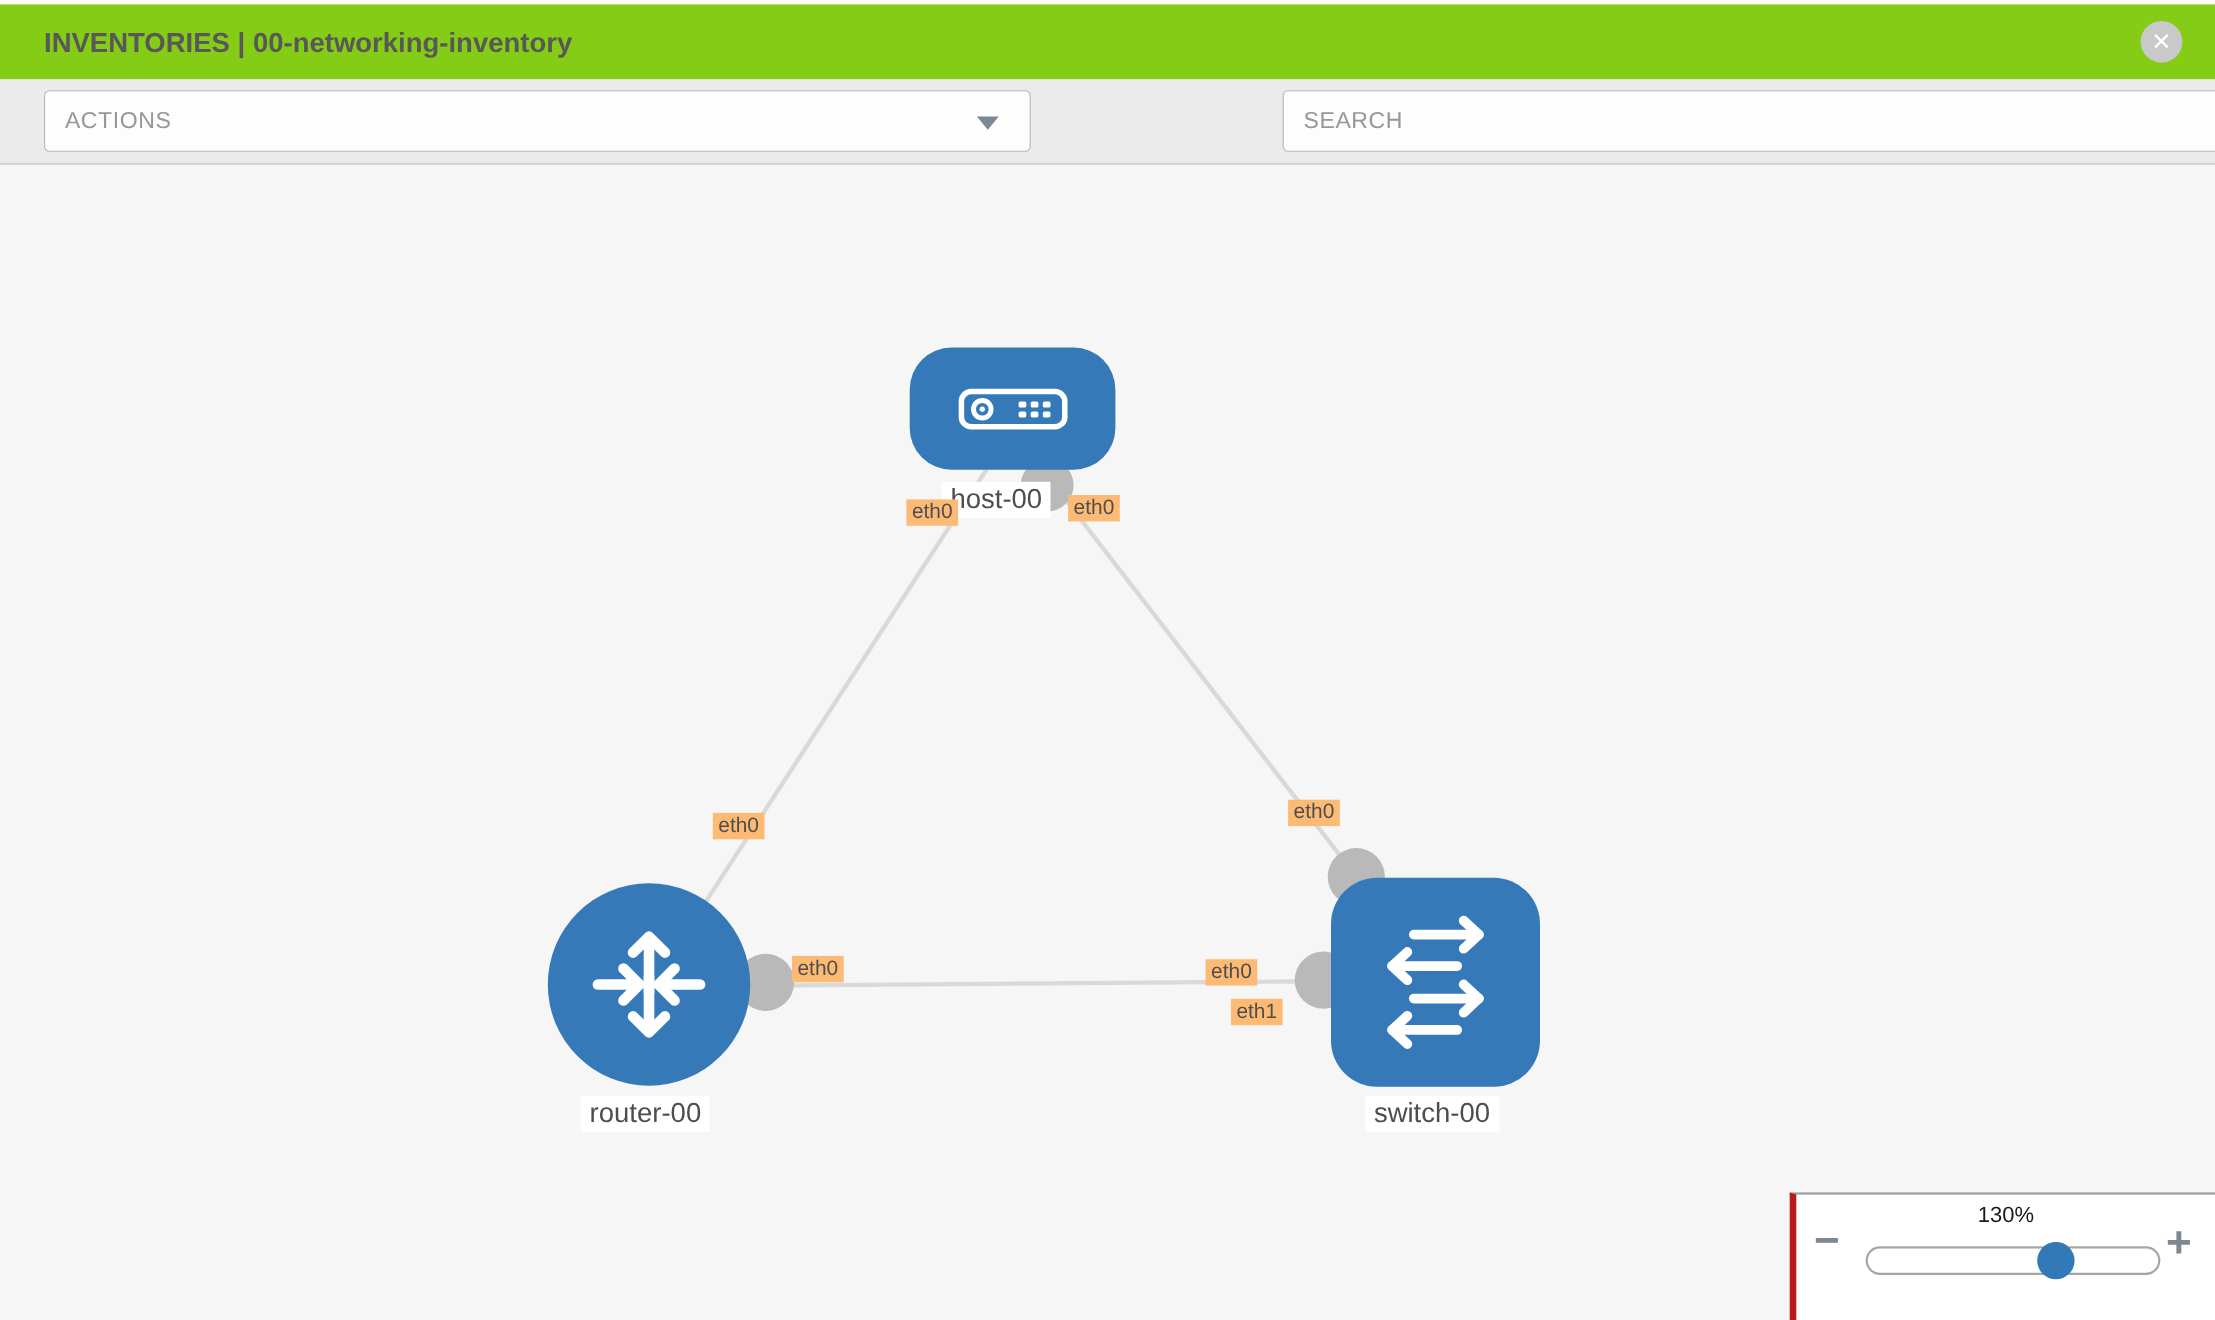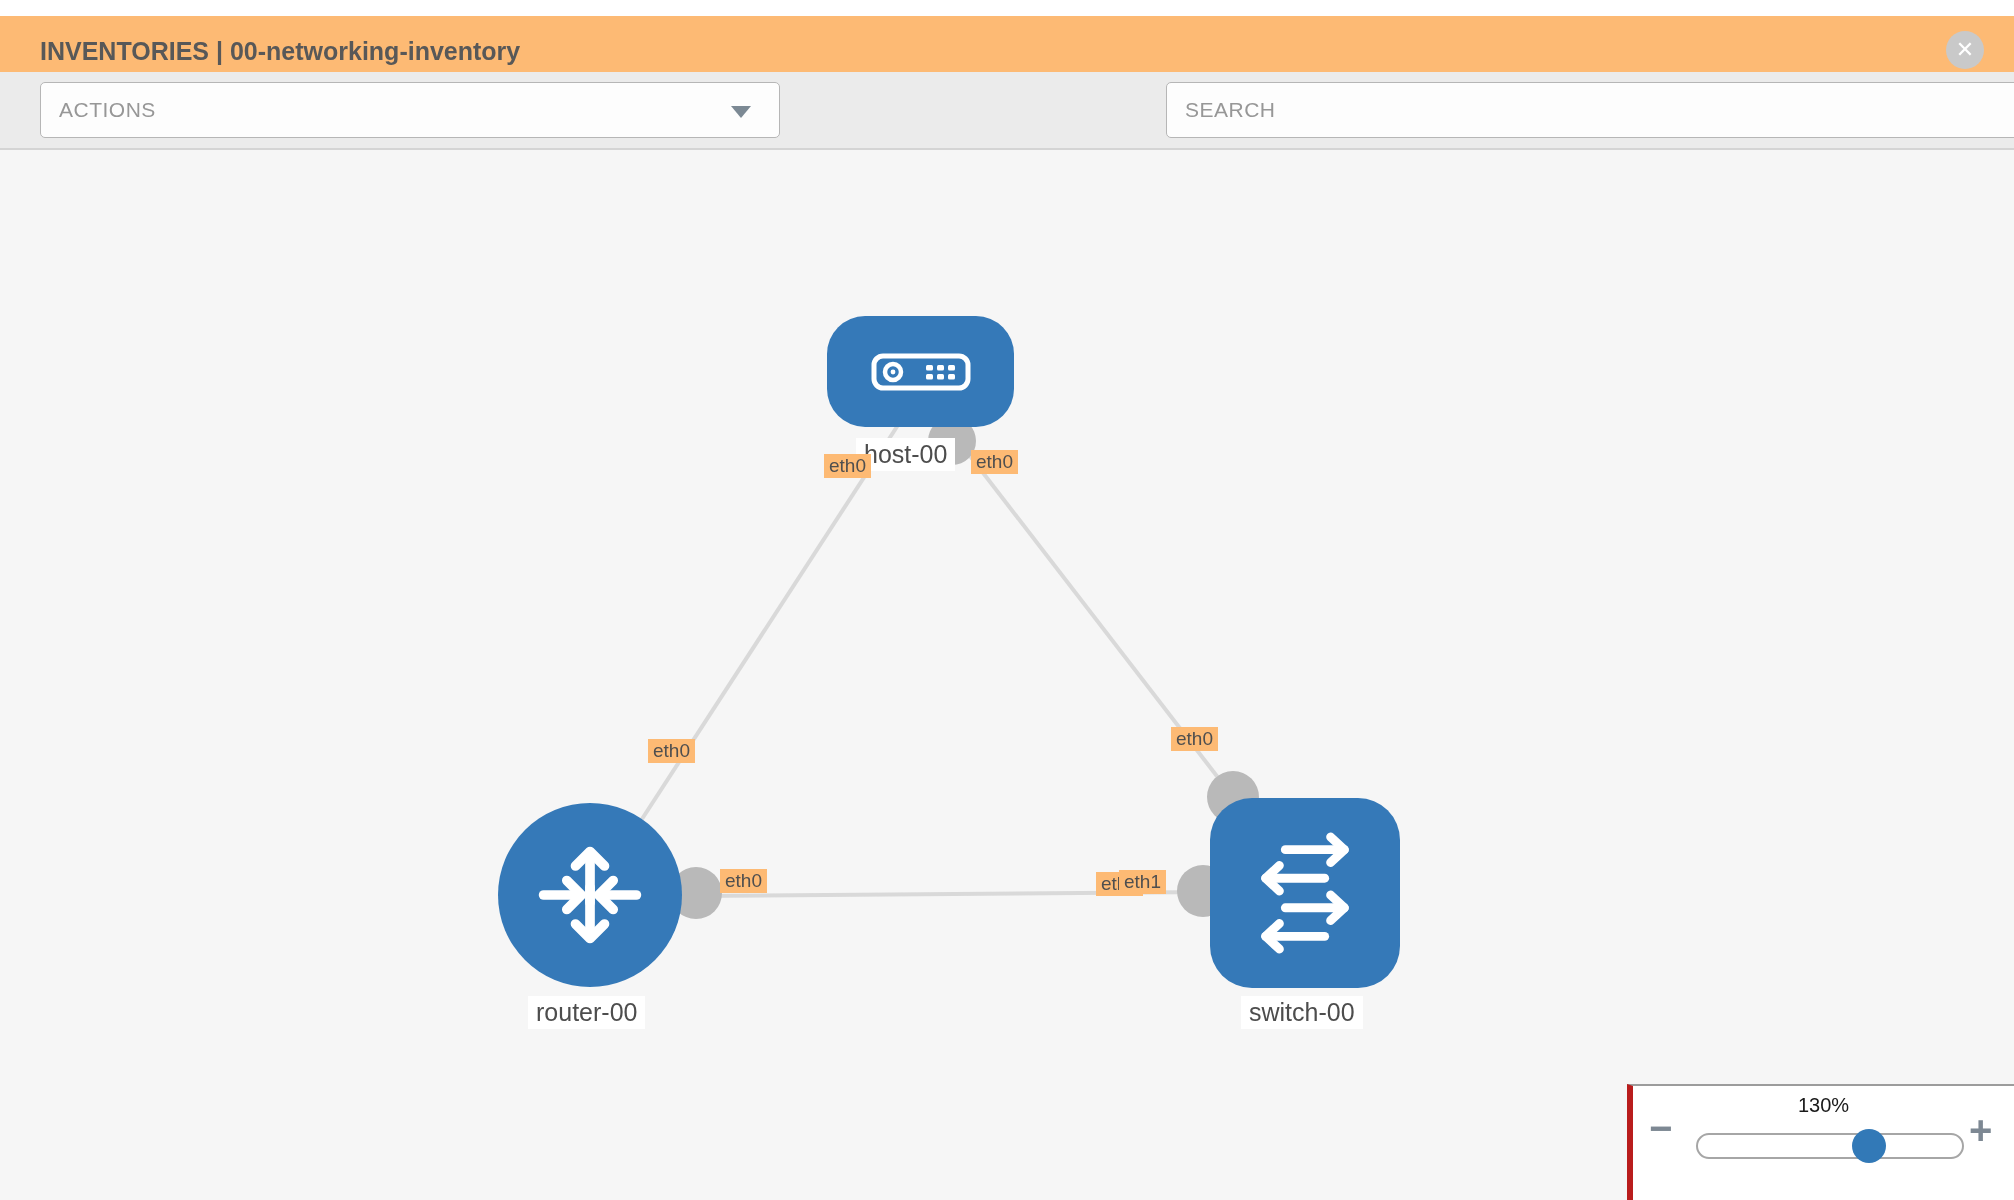--- a/index.html
+++ b/index.html
@@ -1,39 +1,39 @@
 <!DOCTYPE html>
 <html><head>
 <meta charset="utf-8">
 <style>
   * { margin:0; padding:0; box-sizing:border-box; }
   html,body { width:2014px; height:1200px; overflow:hidden;
     font-family:"Liberation Sans","DejaVu Sans",sans-serif; background:#fff; }
   #app { position:relative; width:2014px; height:1200px; }
 
   
-  .header { position:absolute; left:0; top:16px; width:2014px; height:70px;
-    background:#fdba74; border-bottom:2px solid #b3b3b3; }
+  .header { position:absolute; left:0; top:4px; width:2014px; height:70px;
+    background:#84cc16; border-bottom:2px solid #b3b3b3; }
   .title { position:absolute; left:40px; top:0; line-height:70px;
     font-size:25px; font-weight:bold; color:#585858; }
   .close-btn { position:absolute; right:30px; top:15px; width:38px; height:38px;
     border-radius:50%; background:#c9c9c9; color:#fff; text-align:center;
     line-height:38px; font-size:22px; font-weight:bold; cursor:pointer; }
 
   
   .toolbar { position:absolute; left:0; top:72px; width:2014px; height:78px;
     background:#ebebeb; border-bottom:2px solid #d4d4d4; }
   .combo { position:absolute; top:10px; height:56px; background:#fdfdfd;
     border:1px solid #b6b6b6; border-radius:5px; cursor:pointer; }
   .combo .ph { position:absolute; left:18px; top:0; line-height:54px;
     font-size:21px; color:#979797; letter-spacing:0.5px; }
   .caret { position:absolute; right:28px; top:23px; width:0; height:0;
     border-left:10px solid transparent; border-right:10px solid transparent;
     border-top:12px solid #7c8994; }
-  .combo-actions { left:40px; width:740px;padding-left:48px; }
+  .combo-actions { left:40px; width:897px;padding-left:48px; }
   .combo-search  { left:1166px; width:946px; }
   .tool-icon { position:absolute; top:98px; width:38px; height:38px; cursor:pointer; }
   .tool-icon svg { width:100%; height:100%; fill:#8b97a3; }
   .tool-wrench { left:1047px; }
   .tool-key { left:1113px; top:100px; }
   .tool-key svg { transform:scaleX(-1); }
 
   
   .canvas { position:absolute; left:0; top:150px; width:2014px; height:1050px;
     background:#f6f6f6; }
@@ -54,21 +54,21 @@
     padding:1px 5px; white-space:nowrap; }
   .lbl-host   { left:856px;  top:438px; }
   .lbl-router { left:528px;  top:996px; }
   .lbl-switch { left:1241px; top:996px; }
   .e1-host   { left:824px;  top:454px; }
   .e1-router { left:648px;  top:739px; }
   .e2-host   { left:971px;  top:450px; }
   .e2-switch { left:1171px; top:727px; }
   .e3-router { left:720px;  top:869px; }
   .e3-sw-back  { left:1096px; top:872px; }
-  .e3-sw-front { left:1119px; top:870px; }
+  .e3-sw-front { left:1119px; top:908px; }
 
   
   .zoom-panel { position:absolute; left:1627px; top:1084px; width:387px; height:116px;
     background:#fff; border-left:6px solid #b91c1c; border-top:2px solid #9c9c9c; }
   .zoom-value { position:absolute; left:0; top:8px; width:100%; text-align:center;
     font-size:20px; color:#1a1a1a; }
   .zoom-minus { position:absolute; left:16px; top:22px; font-size:40px; font-weight:bold;
     color:#7d8893; cursor:pointer; line-height:40px; }
   .zoom-plus  { position:absolute; left:336px; top:24px; font-size:40px; font-weight:bold;
     color:#7d8893; cursor:pointer; line-height:40px; }

